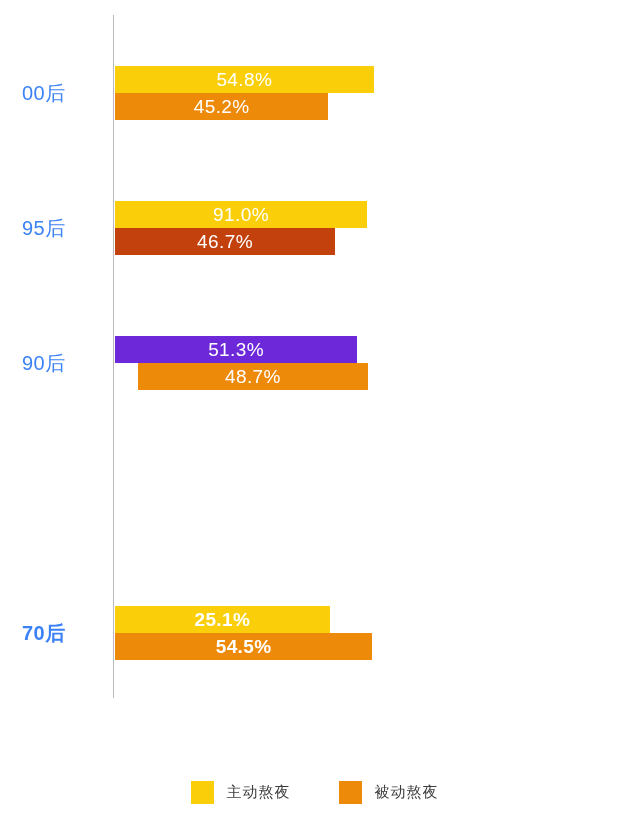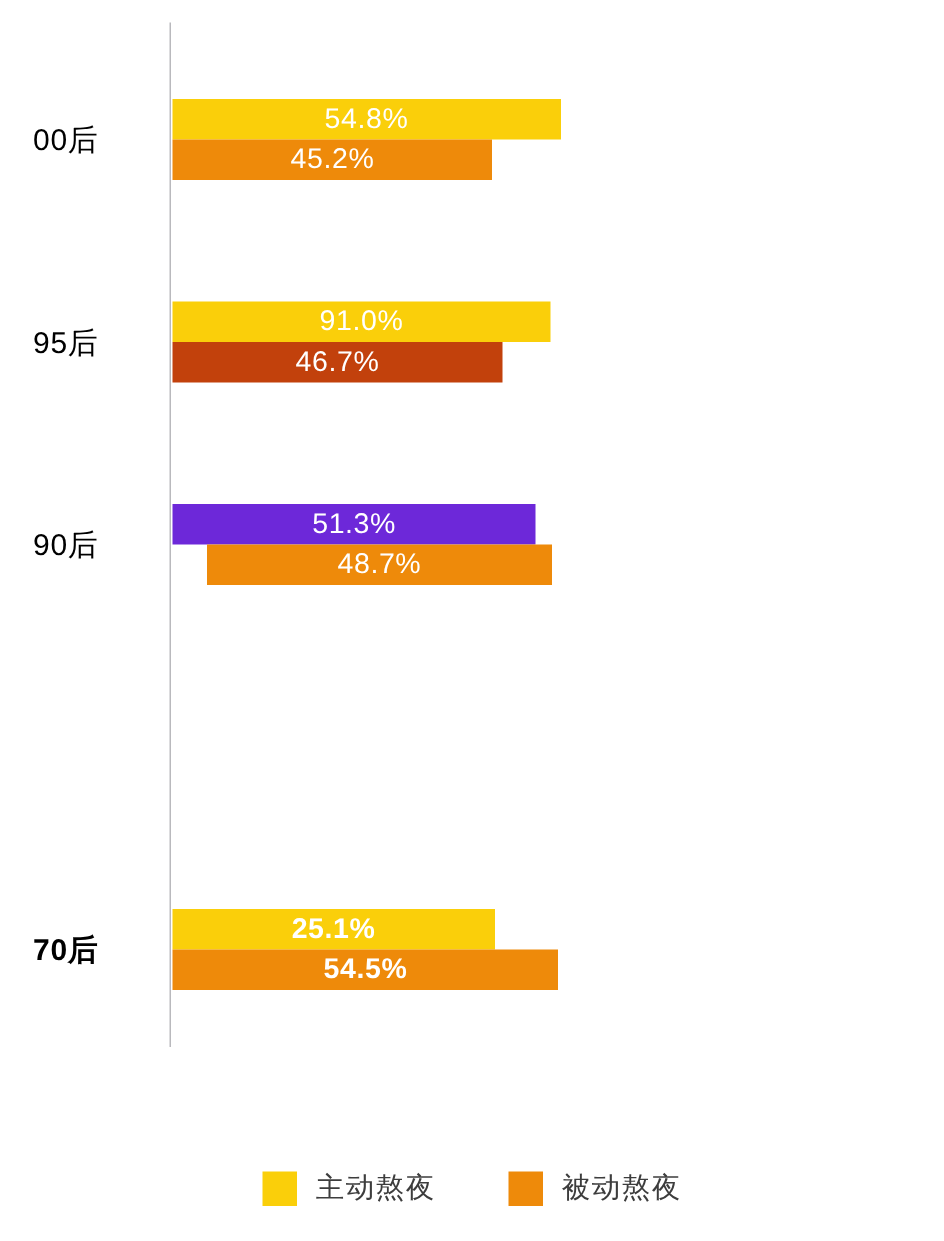--- a/index.html
+++ b/index.html
@@ -51,21 +51,21 @@
     position: absolute;
     left: 0;
     top: 0;
     width: 92px;
     height: 54px;
     display: flex;
     align-items: center;
     justify-content: flex-start;
     padding-left: 22px;
     box-sizing: border-box;
-    color: #000000;
+    color: #3b82f6;
     font-size: 20px;
     letter-spacing: 0.5px;
     white-space: nowrap;
   }
 
   .bar-track {
     position: absolute;
     left: 115px;
     top: 0;
     width: 472px;
@@ -107,21 +107,21 @@
     flex-direction: row;
     align-items: center;
     gap: 13px;
   }
   .legend-swatch {
     width: 23px;
     height: 23px;
     flex: 0 0 auto;
   }
   .legend-label {
-    font-size: 19px;
+    font-size: 15px;
     color: #3d3d3d;
     letter-spacing: 1px;
     white-space: nowrap;
   }
 </style>
 </head>
 <body>
 
 <div id="chart-root">
 

